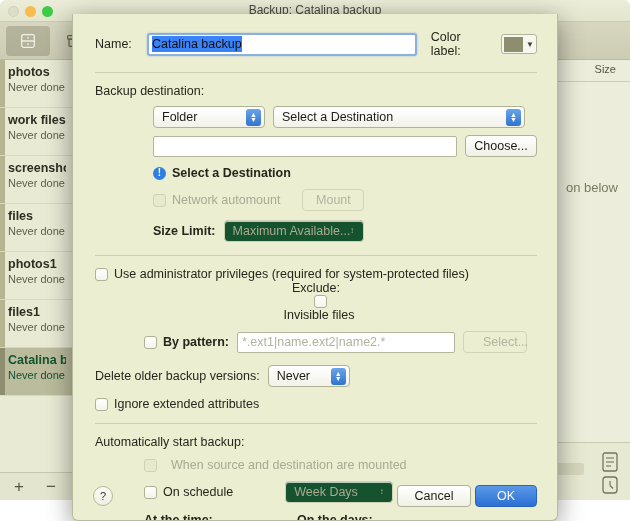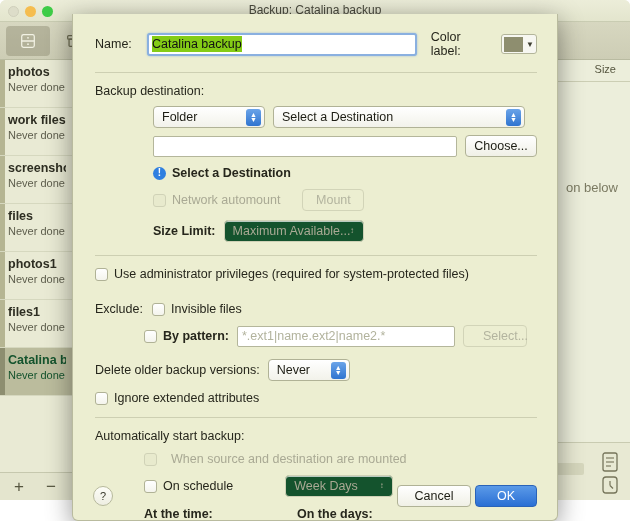--- a/index.html
+++ b/index.html
@@ -108,21 +108,21 @@
     border-radius: 2px; font-size: 12.5px; color: #1a1a12;
     padding: 0 4px; display: flex; align-items: center;
     font-family: "Liberation Sans", sans-serif;
   }
   #name-field {
     width: 270px; height: 23px; border: 2px solid #8ab0e0;
     box-shadow: 0 0 2px rgba(90,150,220,.6);
     border-radius: 3px; background: #fff; padding: 0 3px;
     display: flex; align-items: center;
   }
-  .sel-text { background: #84cc16; color: #111; font-size: 12.5px; padding: 1px 0; }
+  .sel-text { background: #3b82f6; color: #111; font-size: 12.5px; padding: 1px 0; }
 
   .colorwell {
     width: 36px; height: 20px; background: #f7f7f1;
     border: 1px solid #b3b59a; border-radius: 3px;
     display: flex; align-items: center; padding: 2px;
   }
   .swatch { width: 20px; height: 15px; background: #8e8e6f; }
   .cw-arrow { font-size: 8px; color: #3e3e31; margin-left: 3px; }
 
   .popup {
@@ -360,21 +360,21 @@
       </div>
     </div>
 
     <div class="sep" style="margin-top:13px;"></div>
 
     <div class="row" style="margin-top:11px;">
       <div class="cb"></div>
       <span class="lbl" style="margin-left:6px;">Use administrator privileges (required for system-protected files)</span>
     </div>
 
-    <div class="row" style="margin-top:21px;">
+    <div class="row" style="margin-top:0;flex-direction:column;">
       <span class="lbl">Exclude:</span>
       <div class="cb" style="margin-left:9px;"></div>
       <span class="lbl" style="margin-left:6px;">Invisible files</span>
     </div>
 
     <div class="row" style="margin-top:9px; margin-left:49px;">
       <div class="cb"></div>
       <span class="lbl-b" style="margin-left:6px;">By pattern:</span>
       <div class="txt" style="width:218px; margin-left:8px; color:#b2b39d;">
         <span>*.ext1|name.ext2|name2.*</span>

